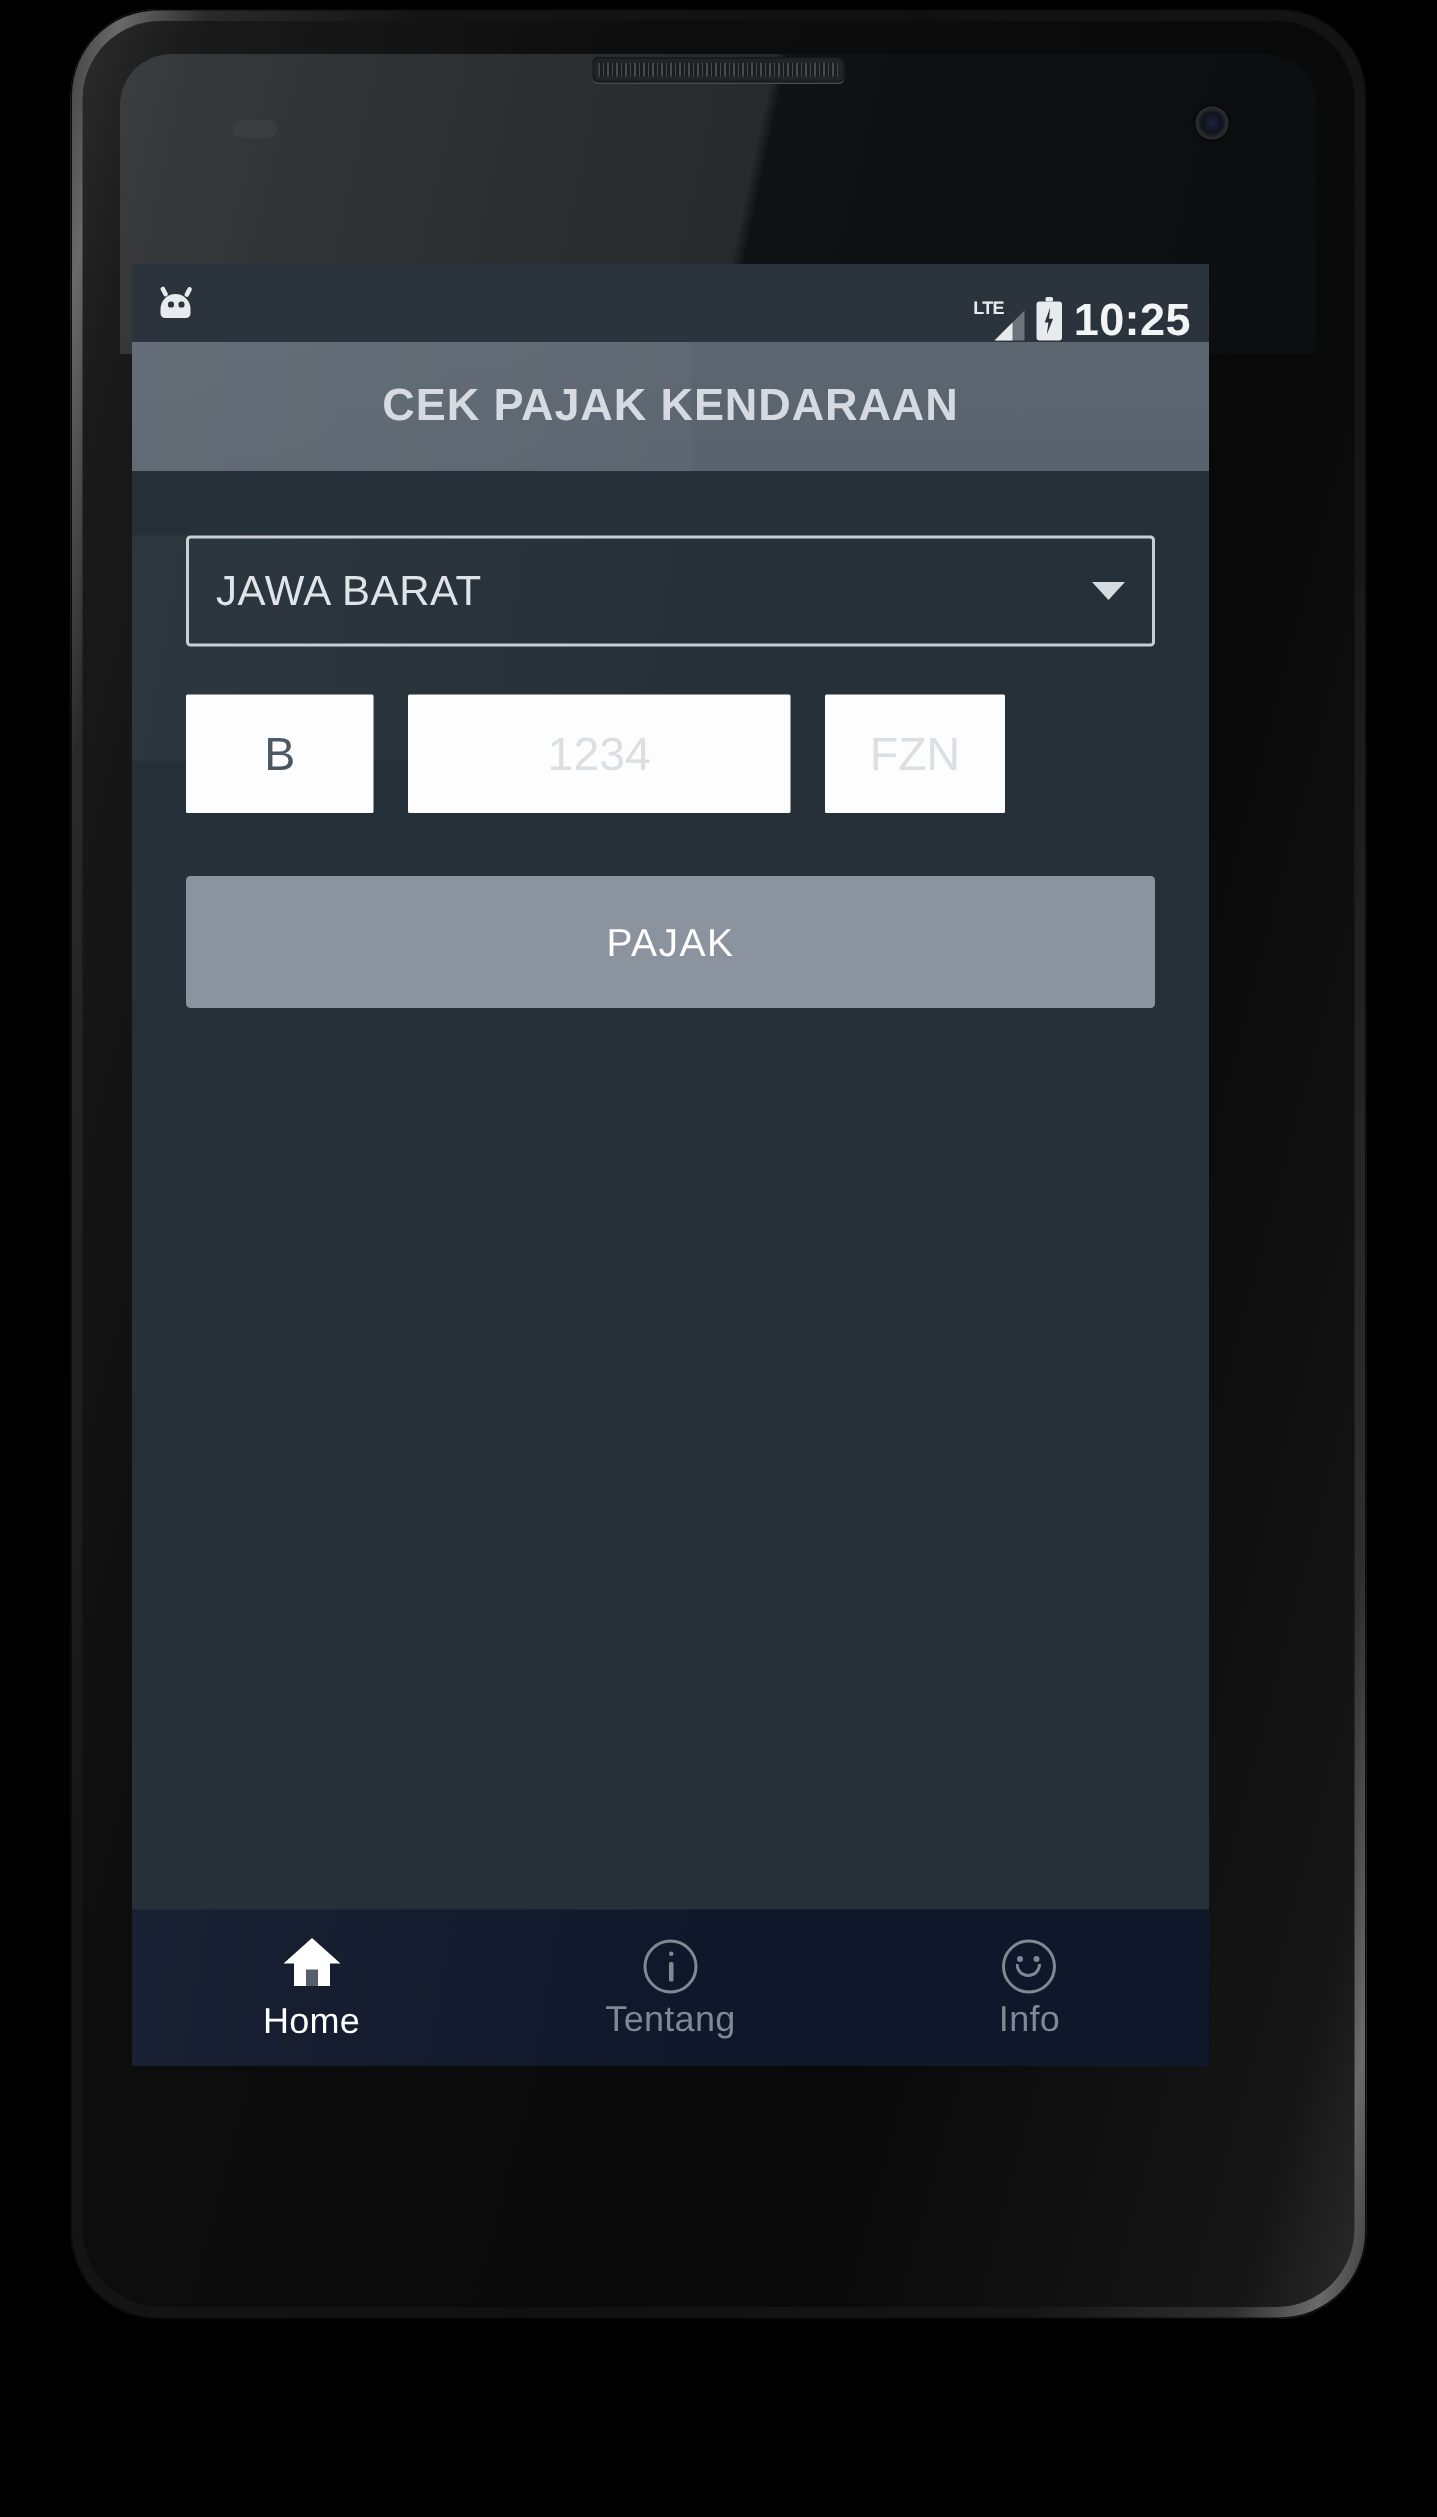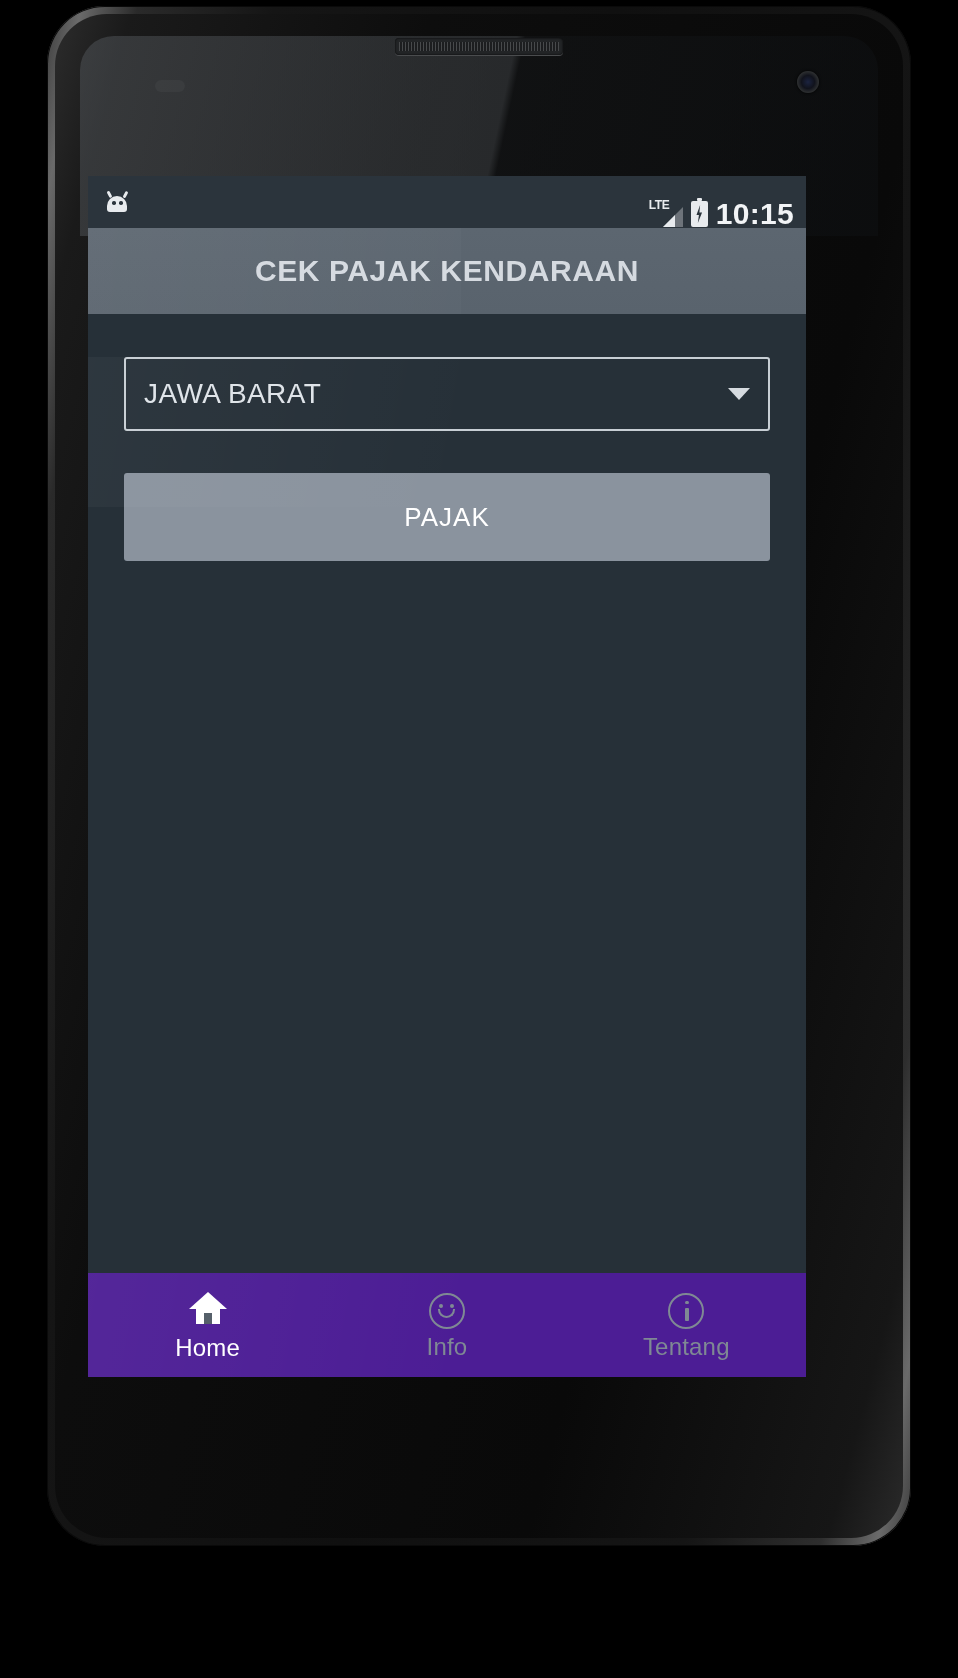--- a/index.html
+++ b/index.html
@@ -218,21 +218,21 @@
     font-family: "Liberation Sans", sans-serif;
     font-size: 26px;
     letter-spacing: 1px;
     cursor: pointer;
   }
 
   
   #bottom-nav {
     position: relative;
     height: 105px;
-    background: #4c1d95;
+    background: #0f172a;
     display: flex;
   }
   #bottom-nav:after {
     content:''; position:absolute; left:0; top:0; bottom:0; width:52%;
     background: linear-gradient(100deg, rgba(255,255,255,0.045) 0%, rgba(255,255,255,0.0) 100%);
     pointer-events:none;
   }
   .nav-item {
     flex: 1;
     display: flex; flex-direction: column;
@@ -317,59 +317,64 @@
       </div>
       <div id="status-right">
         <div class="lte-wrap">
           <div class="lte-txt">LTE</div>
           <div class="sig-full"></div>
           <div class="sig-on"></div>
         </div>
         <div class="batt">
           <div class="bolt"></div>
         </div>
-        <div id="clock">10:15</div>
+        <div id="clock">10:25</div>
       </div>
     </div>
 
     <div id="action-bar">
       <div id="app-title">CEK PAJAK KENDARAAN</div>
     </div>
 
     <div id="content">
 
       <div id="spinner">
         <div id="spinner-value">JAWA BARAT</div>
         <div id="spinner-arrow"></div>
       </div>
 
+      <div id="plate-row">
+        <input id="field-prefix" class="plate-field" type="text" value="B" style="">
+        <input id="field-number" class="plate-field" type="text" placeholder="1234" style="">
+        <input id="field-suffix" class="plate-field" type="text" placeholder="FZN" style="">
+      </div>
 
       <button id="cari-button">PAJAK</button>
     </div>
 
     <div id="bottom-nav">
       <div class="nav-item active">
         <div class="nav-icon icon-home">
           <div class="roof"></div>
             <div class="body"></div>
             <div class="door"></div>
         </div>
         <div class="nav-label">Home</div>
       </div>
       <div class="nav-item dim">
+        <div class="nav-icon icon-info">
+          <div class="dot"></div>
+            <div class="stem"></div>
+        </div>
+        <div class="nav-label">Tentang</div>
+      </div>
+      <div class="nav-item dim">
         <div class="nav-icon icon-smiley">
           <div class="e l"></div>
             <div class="e r"></div>
             <div class="m"></div>
         </div>
         <div class="nav-label">Info</div>
       </div>
-      <div class="nav-item dim">
-        <div class="nav-icon icon-info">
-          <div class="dot"></div>
-            <div class="stem"></div>
-        </div>
-        <div class="nav-label">Tentang</div>
-      </div>
     </div>
 
   </div>
 </div>
 
 </body></html>

